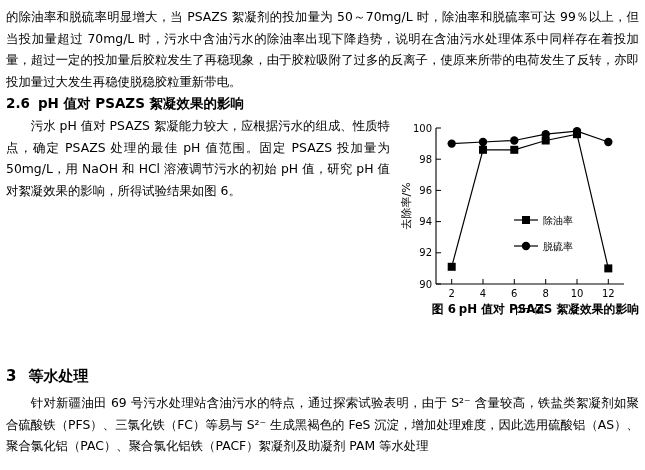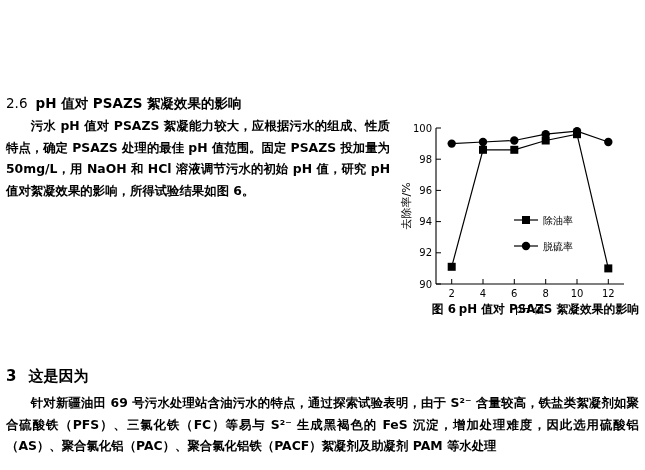--- a/index.html
+++ b/index.html
@@ -24,30 +24,29 @@
   .para {
     position: absolute;
     font-size: 12.4px;
     line-height: 21.5px;
     text-align: justify;
     text-justify: inter-ideograph;
     letter-spacing: 0px;
   }
   .indent {
     text-indent: 2em;
-    font-weight: bold;
   }
   .section-head {
     position: absolute;
     font-size: 13.5px;
     font-weight: bold;
     font-family: "DejaVu Sans", sans-serif;
   }
   .section-head .num {
-    font-weight: normal;
+    font-weight: bold;
     margin-right: 8px;
   }
   .big-head {
     position: absolute;
     font-size: 15px;
     font-weight: bold;
   }
   .big-head .num {
     margin-right: 12px;
   }
@@ -103,20 +102,21 @@
     font-family: "DejaVu Sans", sans-serif;
     font-size: 10px;
     fill: #000;
   }
 </style>
 </head>
 <body>
 
 <div class="page">
 
+  <div class="para" style="left:6px; top:6px; width:633px;">的除油率和脱硫率明显增大，当 PSAZS 絮凝剂的投加量为 50～70mg/L 时，除油率和脱硫率可达 99％以上，但当投加量超过 70mg/L 时，污水中含油污水的除油率出现下降趋势，说明在含油污水处理体系中同样存在着投加量，超过一定的投加量后胶粒发生了再稳现象，由于胶粒吸附了过多的反离子，使原来所带的电荷发生了反转，亦即投加量过大发生再稳使脱稳胶粒重新带电。</div>
 
   <div class="section-head" style="left:6px; top:95px;">
     <span class="num">2.6</span><span>pH 值对 PSAZS 絮凝效果的影响</span>
   </div>
 
   <div class="para indent" style="left:6px; top:115px; width:384px;">污水 pH 值对 PSAZS 絮凝能力较大，应根据污水的组成、性质特点，确定 PSAZS 处理的最佳 pH 值范围。固定 PSAZS 投加量为 50mg/L，用 NaOH 和 HCl 溶液调节污水的初始 pH 值，研究 pH 值对絮凝效果的影响，所得试验结果如图 6。</div>
 
 
   <div class="figure">
     <svg width="240" height="205" viewBox="0 0 240 205">
@@ -188,18 +188,18 @@
         <text class="legend-text" x="147" y="134">脱硫率</text>
       </g>
     </svg>
   </div>
 
   <div class="fig-caption">
     <span class="cap-num">图 6</span><span>pH 值对 PSAZS 絮凝效果的影响</span>
   </div>
 
   <div class="big-head" style="left:6px; top:367px;">
-    <span class="num">3</span><span>这是因为</span>
+    <span class="num">3</span><span>等水处理</span>
   </div>
 
   <div class="para indent" style="left:6px; top:392px; width:633px;">针对新疆油田 69 号污水处理站含油污水的特点，通过探索试验表明，由于 S²⁻ 含量较高，铁盐类絮凝剂如聚合硫酸铁（PFS）、三氯化铁（FC）等易与 S²⁻ 生成黑褐色的 FeS 沉淀，增加处理难度，因此选用硫酸铝（AS）、聚合氯化铝（PAC）、聚合氯化铝铁（PACF）絮凝剂及助凝剂 PAM 等水处理</div>
 
 </div>
 
 </body></html>

